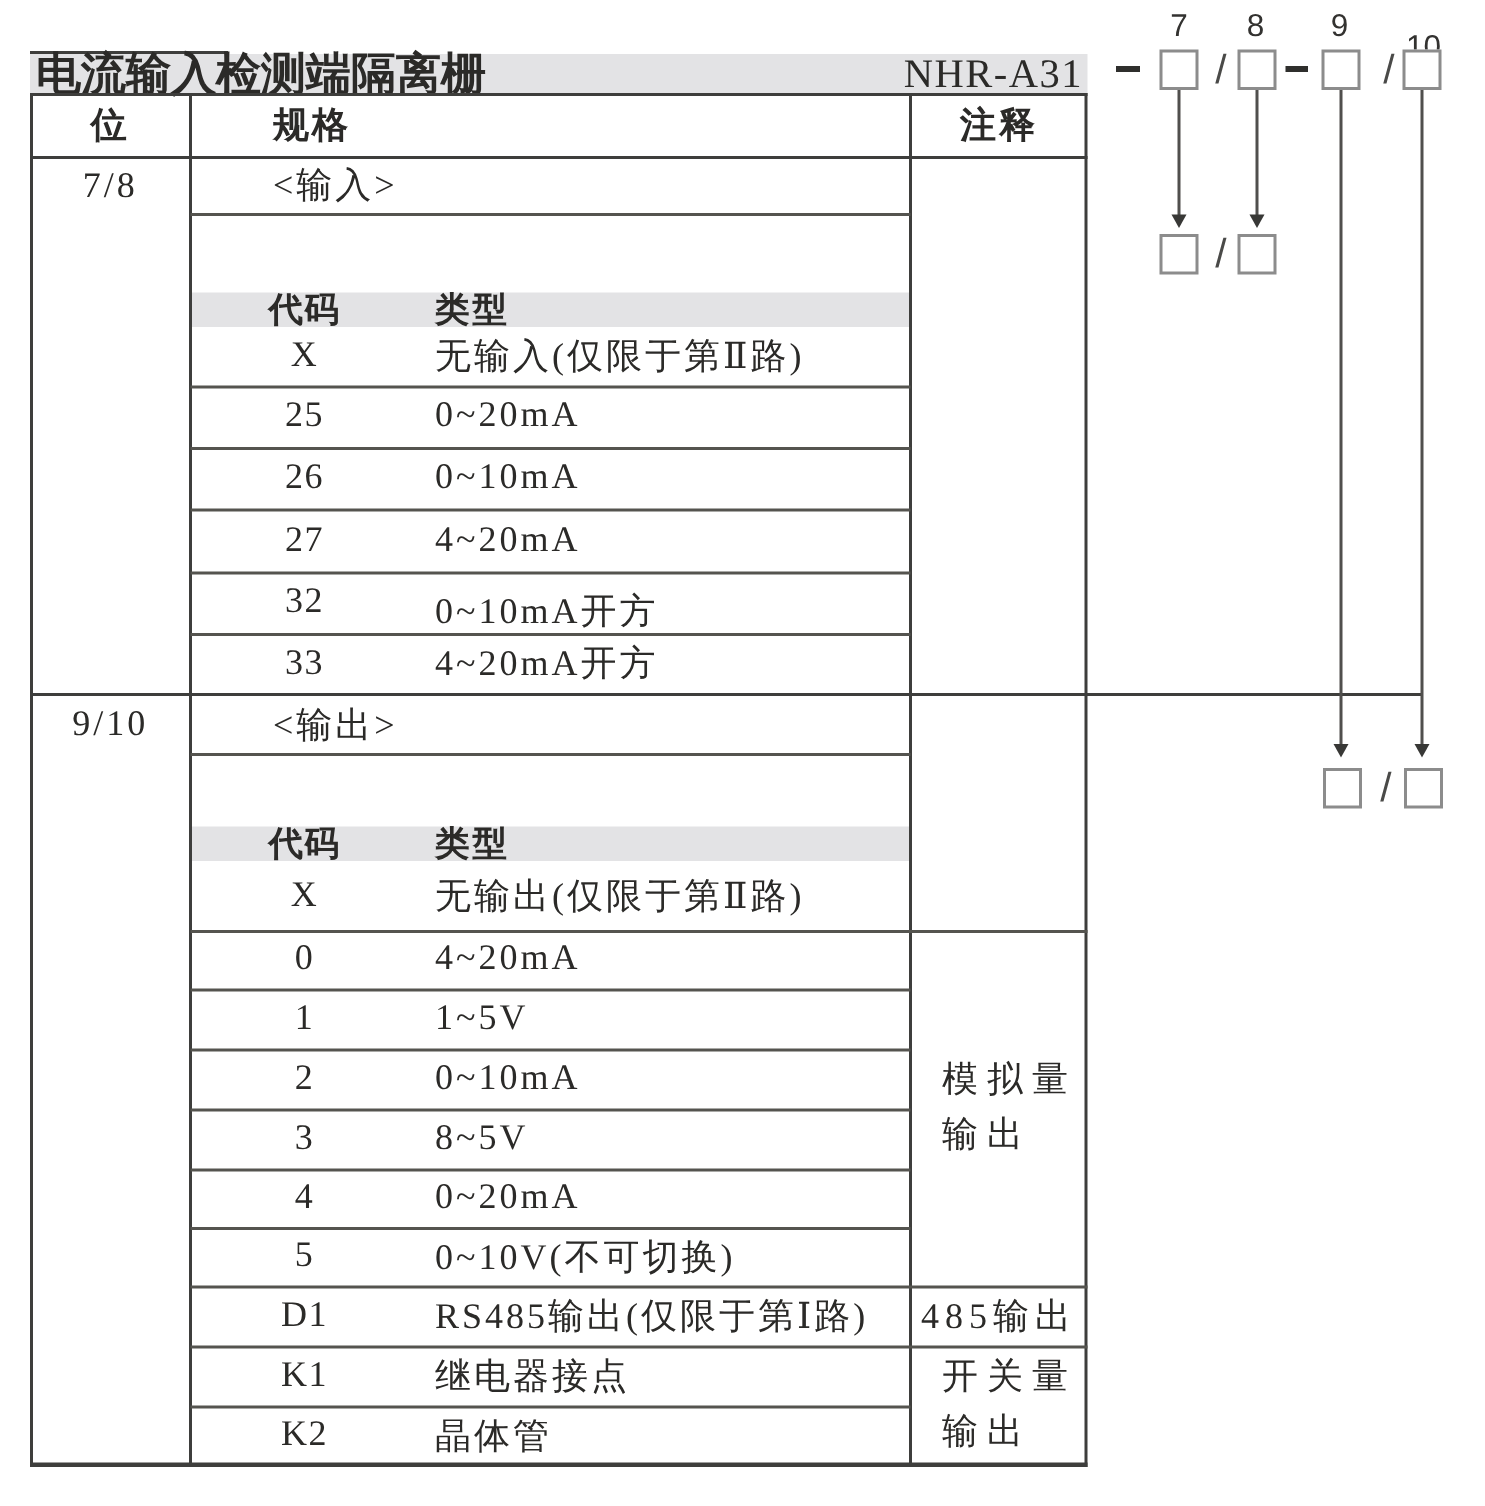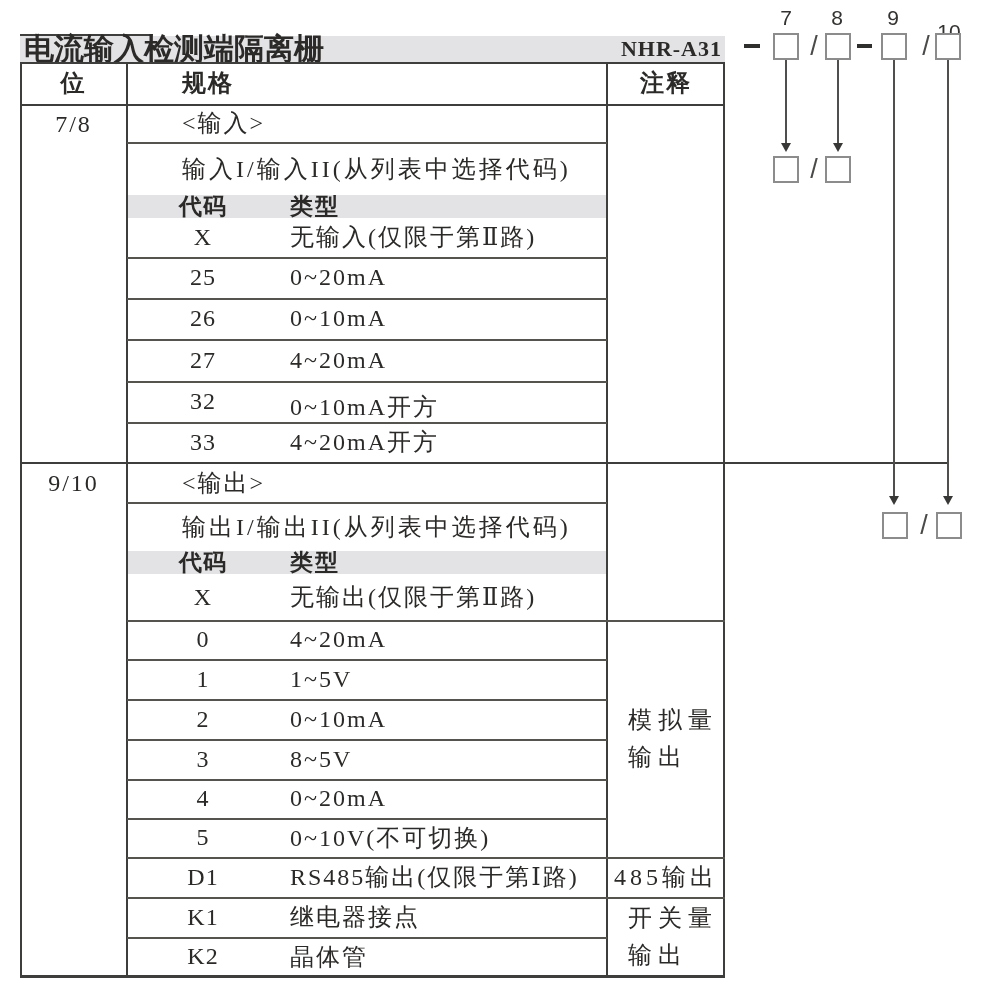--- a/index.html
+++ b/index.html
@@ -37,39 +37,38 @@
               padding-left:21px; line-height:37px; letter-spacing:6px; box-sizing:border-box; }
 </style>
 </head>
 <body>
 
 <div id="page">
 
   <div class="hl" style="left:20px;top:34px;width:132px;height:2px"></div>
   <div class="gbar" style="left:20px;top:36px;width:705px;height:26px"></div>
   <div class="t bold" style="left:24px;top:36px;height:26px;font-size:30px;letter-spacing:0px">电流输入检测端隔离栅</div>
-  <div class="t" style="left:560px;top:34px;width:162px;height:30px;justify-content:flex-end;font-size:22px;font-weight:700;letter-spacing:1px">NHR-A31</div>
+  <div class="t" style="left:560px;top:34px;width:162px;height:30px;justify-content:flex-end;font-size:27px;font-weight:400;letter-spacing:1px">NHR-A31</div>
 
   <div class="hl" style="left:20px;top:62px;width:705px;height:2px"></div>
   <div class="hl" style="left:20px;top:104px;width:705px;height:2px"></div>
   <div class="hl" style="left:20px;top:462px;width:928px;height:2px"></div>
   <div class="hl" style="left:20px;top:975px;width:705px;height:3px"></div>
   <div class="vl" style="left:20px;top:62px;width:2px;height:916px"></div>
   <div class="vl" style="left:126px;top:62px;width:2px;height:916px"></div>
   <div class="vl" style="left:606px;top:62px;width:2px;height:916px"></div>
   <div class="vl" style="left:723px;top:62px;width:2px;height:916px"></div>
 
   <div class="t ctr bold" style="left:20px;top:62px;width:107px;height:42px">位</div>
   <div class="t bold grp" style="top:62px;height:42px">规格</div>
   <div class="t ctr bold" style="left:607px;top:62px;width:118px;height:42px">注释</div>
 
   <div class="t ctr" style="left:20px;top:104px;width:107px;height:40px">7/8</div>
   <div class="t grp" style="top:104px;height:38px">&lt;输入&gt;</div>
   <div class="rl" style="top:142px"></div>
-  <div class="t sub" style="top:142px;height:53px">输入I/输入II(从列表中选择代码)</div>
 
   <div class="gbar" style="left:128px;top:195px;width:478px;height:23px"></div>
   <div class="t code bold" style="top:194px;height:25px;font-size:23px">代码</div>
   <div class="t typ bold" style="top:194px;height:25px;font-size:23px">类型</div>
 
   <div class="t code" style="top:217px;height:40px">X</div>
   <div class="t typ" style="top:217px;height:40px">无输入(仅限于第Ⅱ路)</div>
   <div class="rl" style="top:257px"></div>
   <div class="t code" style="top:257px;height:41px">25</div>
   <div class="t typ" style="top:257px;height:41px">0~20mA</div>
@@ -82,21 +81,20 @@
   <div class="rl" style="top:381px"></div>
   <div class="t code" style="top:381px;height:41px">32</div>
   <div class="t typ" style="top:381px;height:51px">0~10mA开方</div>
   <div class="rl" style="top:422px"></div>
   <div class="t code" style="top:422px;height:40px">33</div>
   <div class="t typ" style="top:422px;height:40px">4~20mA开方</div>
 
   <div class="t ctr" style="left:20px;top:463px;width:107px;height:40px">9/10</div>
   <div class="t grp" style="top:463px;height:39px">&lt;输出&gt;</div>
   <div class="rl" style="top:502px"></div>
-  <div class="t sub" style="top:502px;height:49px">输出I/输出II(从列表中选择代码)</div>
 
   <div class="gbar" style="left:128px;top:551px;width:478px;height:23px"></div>
   <div class="t code bold" style="top:550px;height:25px;font-size:23px">代码</div>
   <div class="t typ bold" style="top:550px;height:25px;font-size:23px">类型</div>
 
   <div class="t code" style="top:574px;height:46px">X</div>
   <div class="t typ" style="top:574px;height:46px">无输出(仅限于第Ⅱ路)</div>
   <div class="rl" style="top:620px;width:598px"></div>
   <div class="t code" style="top:620px;height:39px">0</div>
   <div class="t typ" style="top:620px;height:39px">4~20mA</div>

